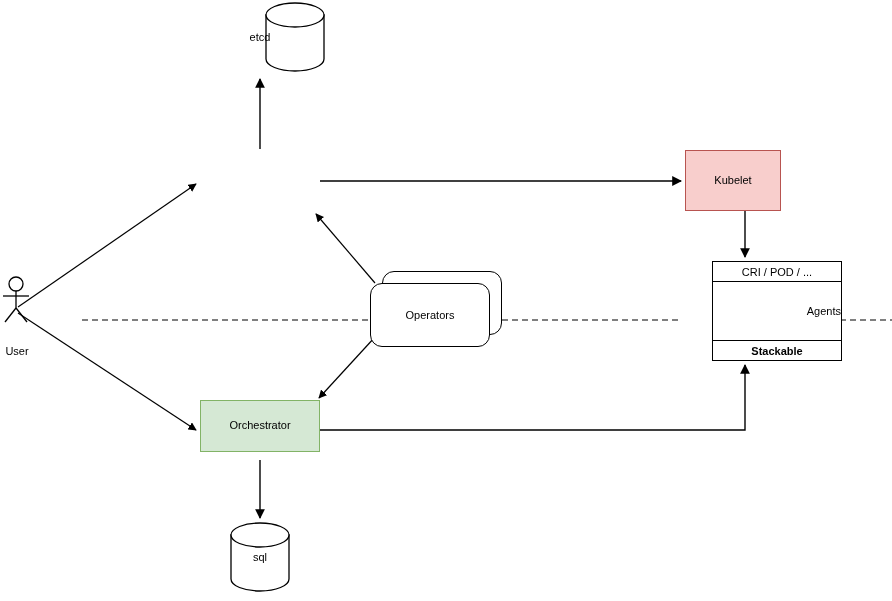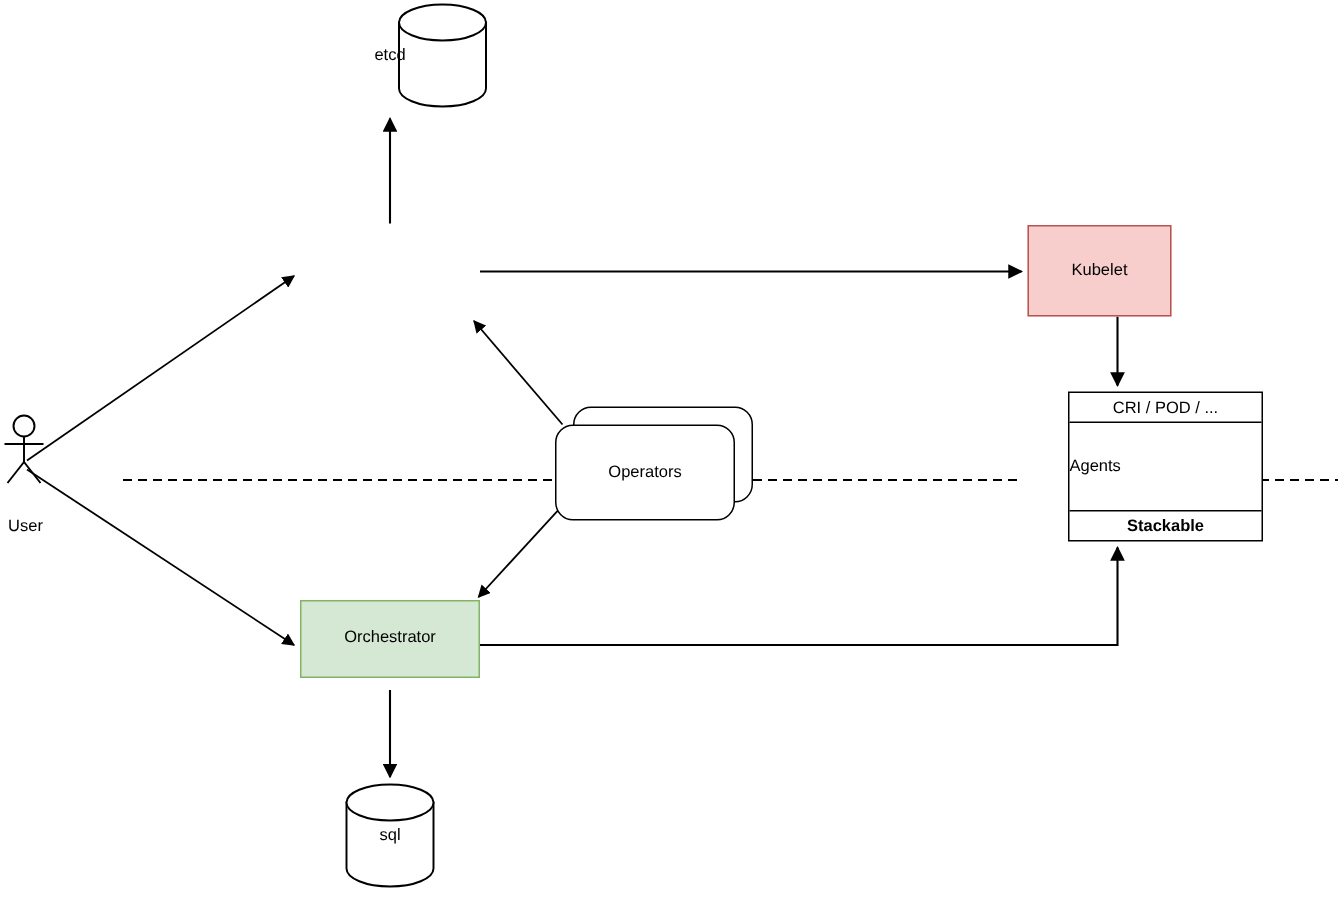--- a/index.html
+++ b/index.html
@@ -82,21 +82,21 @@
     border-bottom: 1px solid #000000;
     display: flex;
     align-items: center;
     justify-content: center;
     font-size: 11px;
   }
   .agents-body {
     flex: 1;
     display: flex;
     align-items: center;
-    justify-content: flex-start;
+    justify-content: flex-end;
     font-size: 11px;
   }
   .agents-foot {
     height: 20px;
     box-sizing: border-box;
     border-top: 1px solid #000000;
     display: flex;
     align-items: center;
     justify-content: center;
     font-size: 11px;

